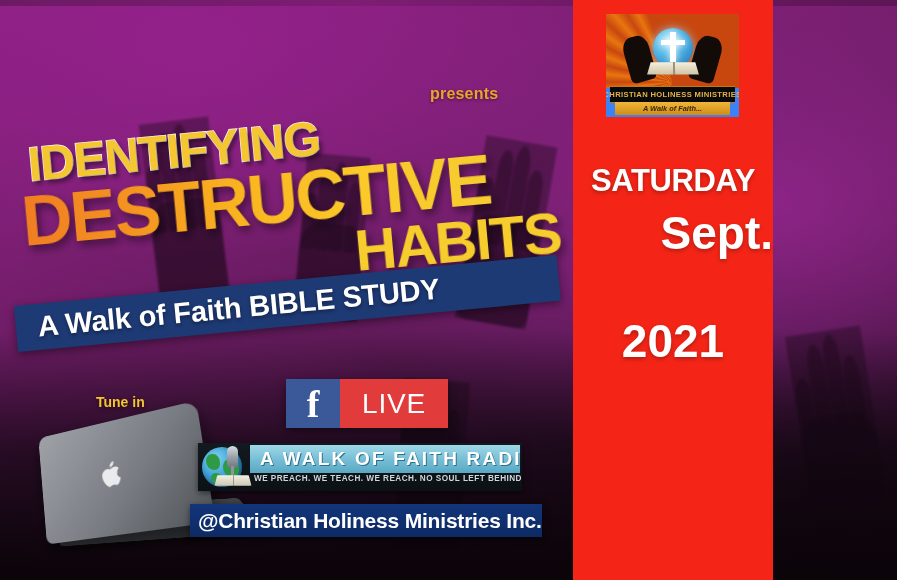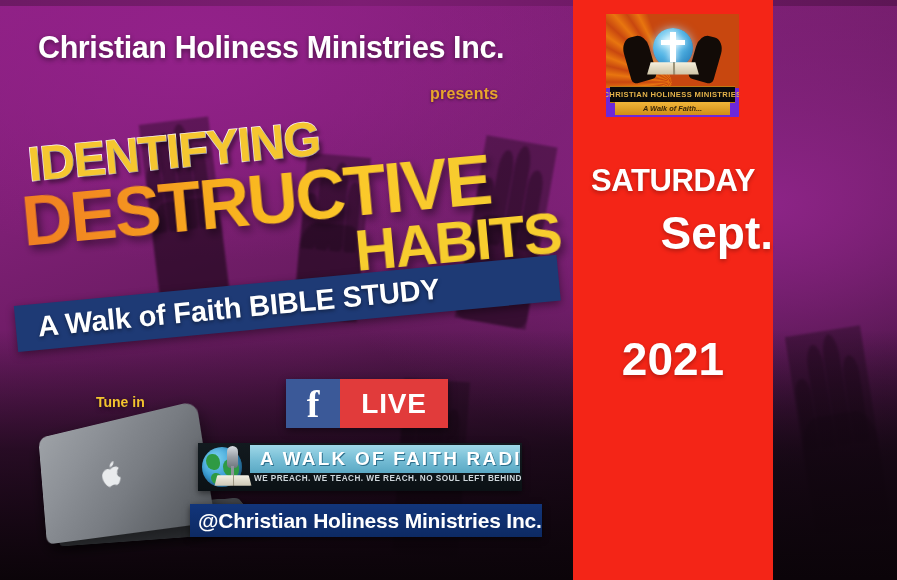--- a/index.html
+++ b/index.html
@@ -339,21 +339,21 @@
   }
   .live-box {
     flex: 1;
     background: #e13b3b;
     display: flex;
     align-items: center;
     justify-content: center;
   }
   .live-text {
     font-size: 28px;
-    font-weight: bold;
+    font-weight: normal;
     color: #ffffff;
     letter-spacing: .8px;
   }
 
   
   .handle-bar {
     position: absolute;
     left: 190px;
     top: 504px;
     width: 352px;
@@ -380,21 +380,21 @@
     width: 200px;
     height: 580px;
     background: #f42517;
   }
   .logo-box {
     position: absolute;
     left: 33px;
     top: 14px;
     width: 133px;
     height: 103px;
-    background: #6d28d9;
+    background: #3b82f6;
     overflow: hidden;
   }
   .logo-rays {
     position: absolute;
     left: 0; top: 0; right: 0;
     height: 74px;
     background:
       conic-gradient(from 200deg at 50% 92%,
         #c8470f 0deg, #e8750f 7deg, #c8470f 14deg,
         #e8750f 21deg, #c8470f 28deg, #e8750f 35deg,
@@ -522,21 +522,21 @@
     right: 0;
     text-align: center;
     font-size: 46px;
     font-weight: bold;
     color: #ffffff;
     line-height: 1;
     text-shadow: 0 2px 4px rgba(0,0,0,.28);
   }
   .d-month { top: 210px; text-align: right; }
   .d-day   { top: 264px; }
-  .d-year  { top: 336px; }
+  .d-year  { top: 318px; }
 
   
   .hex {
     position: absolute;
     left: 533px;
     top: 370px;
     width: 285px;
     height: 210px;
     background: radial-gradient(ellipse 72% 72% at 50% 62%, #ffe14a 0%, #fdc630 30%, #fba327 58%, #f7861f 82%, #f3751c 100%);
     clip-path: polygon(0% 50%, 25% 0%, 75% 0%, 100% 50%, 75% 100%, 25% 100%);
@@ -624,21 +624,20 @@
         <div class="fgr" style="left:24%; height:50%;"></div>
         <div class="fgr" style="left:46%; height:54%;"></div>
         <div class="fgr" style="left:68%; height:42%;"></div>
       </div>
     </div>
   </div>
 
   <div class="bg-dark-bottom"></div>
   <div class="bg-topstrip"></div>
 
-  <div class="org-title">Christian Holiness Ministries Inc.</div>
   <div class="presents">presents</div>
 
   <div class="headline">
     <div class="hl hl-identifying">IDENTIFYING</div>
     <div class="hl hl-destructive">DESTRUCTIVE</div>
     <div class="hl hl-habits">HABITS</div>
   </div>
 
   <div class="banner">
     <div class="banner-text">A Walk of Faith BIBLE STUDY</div>

